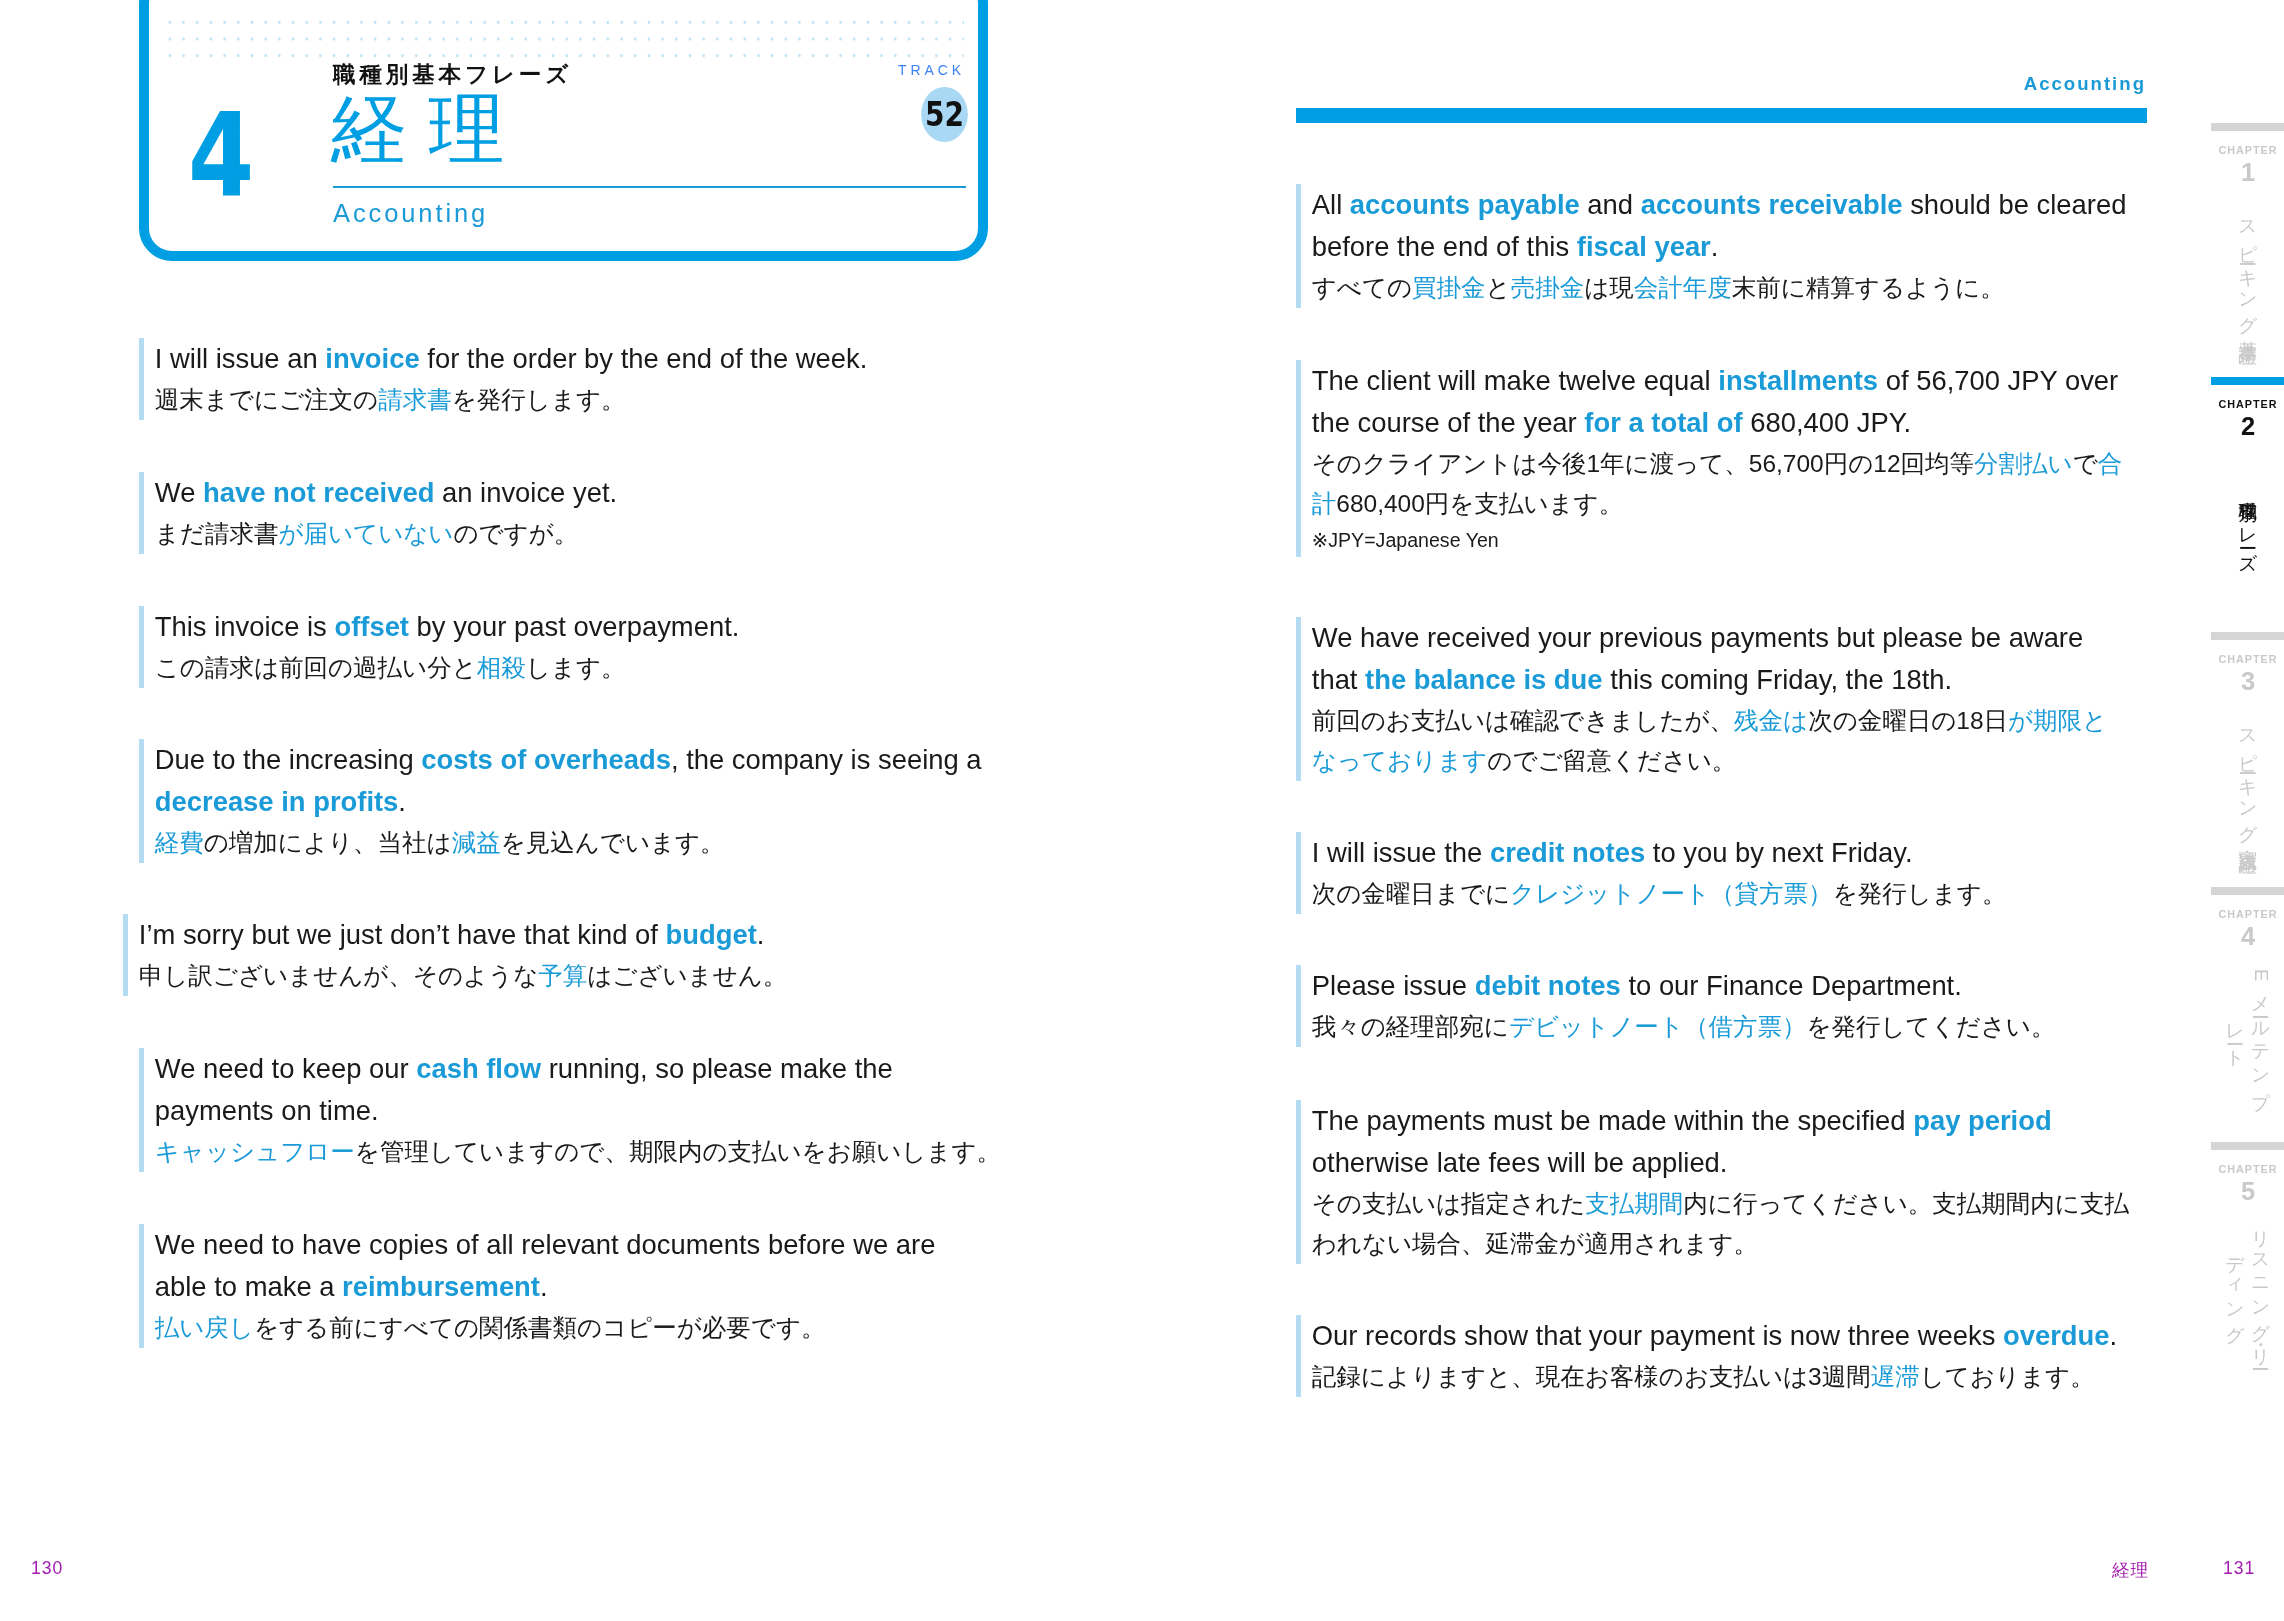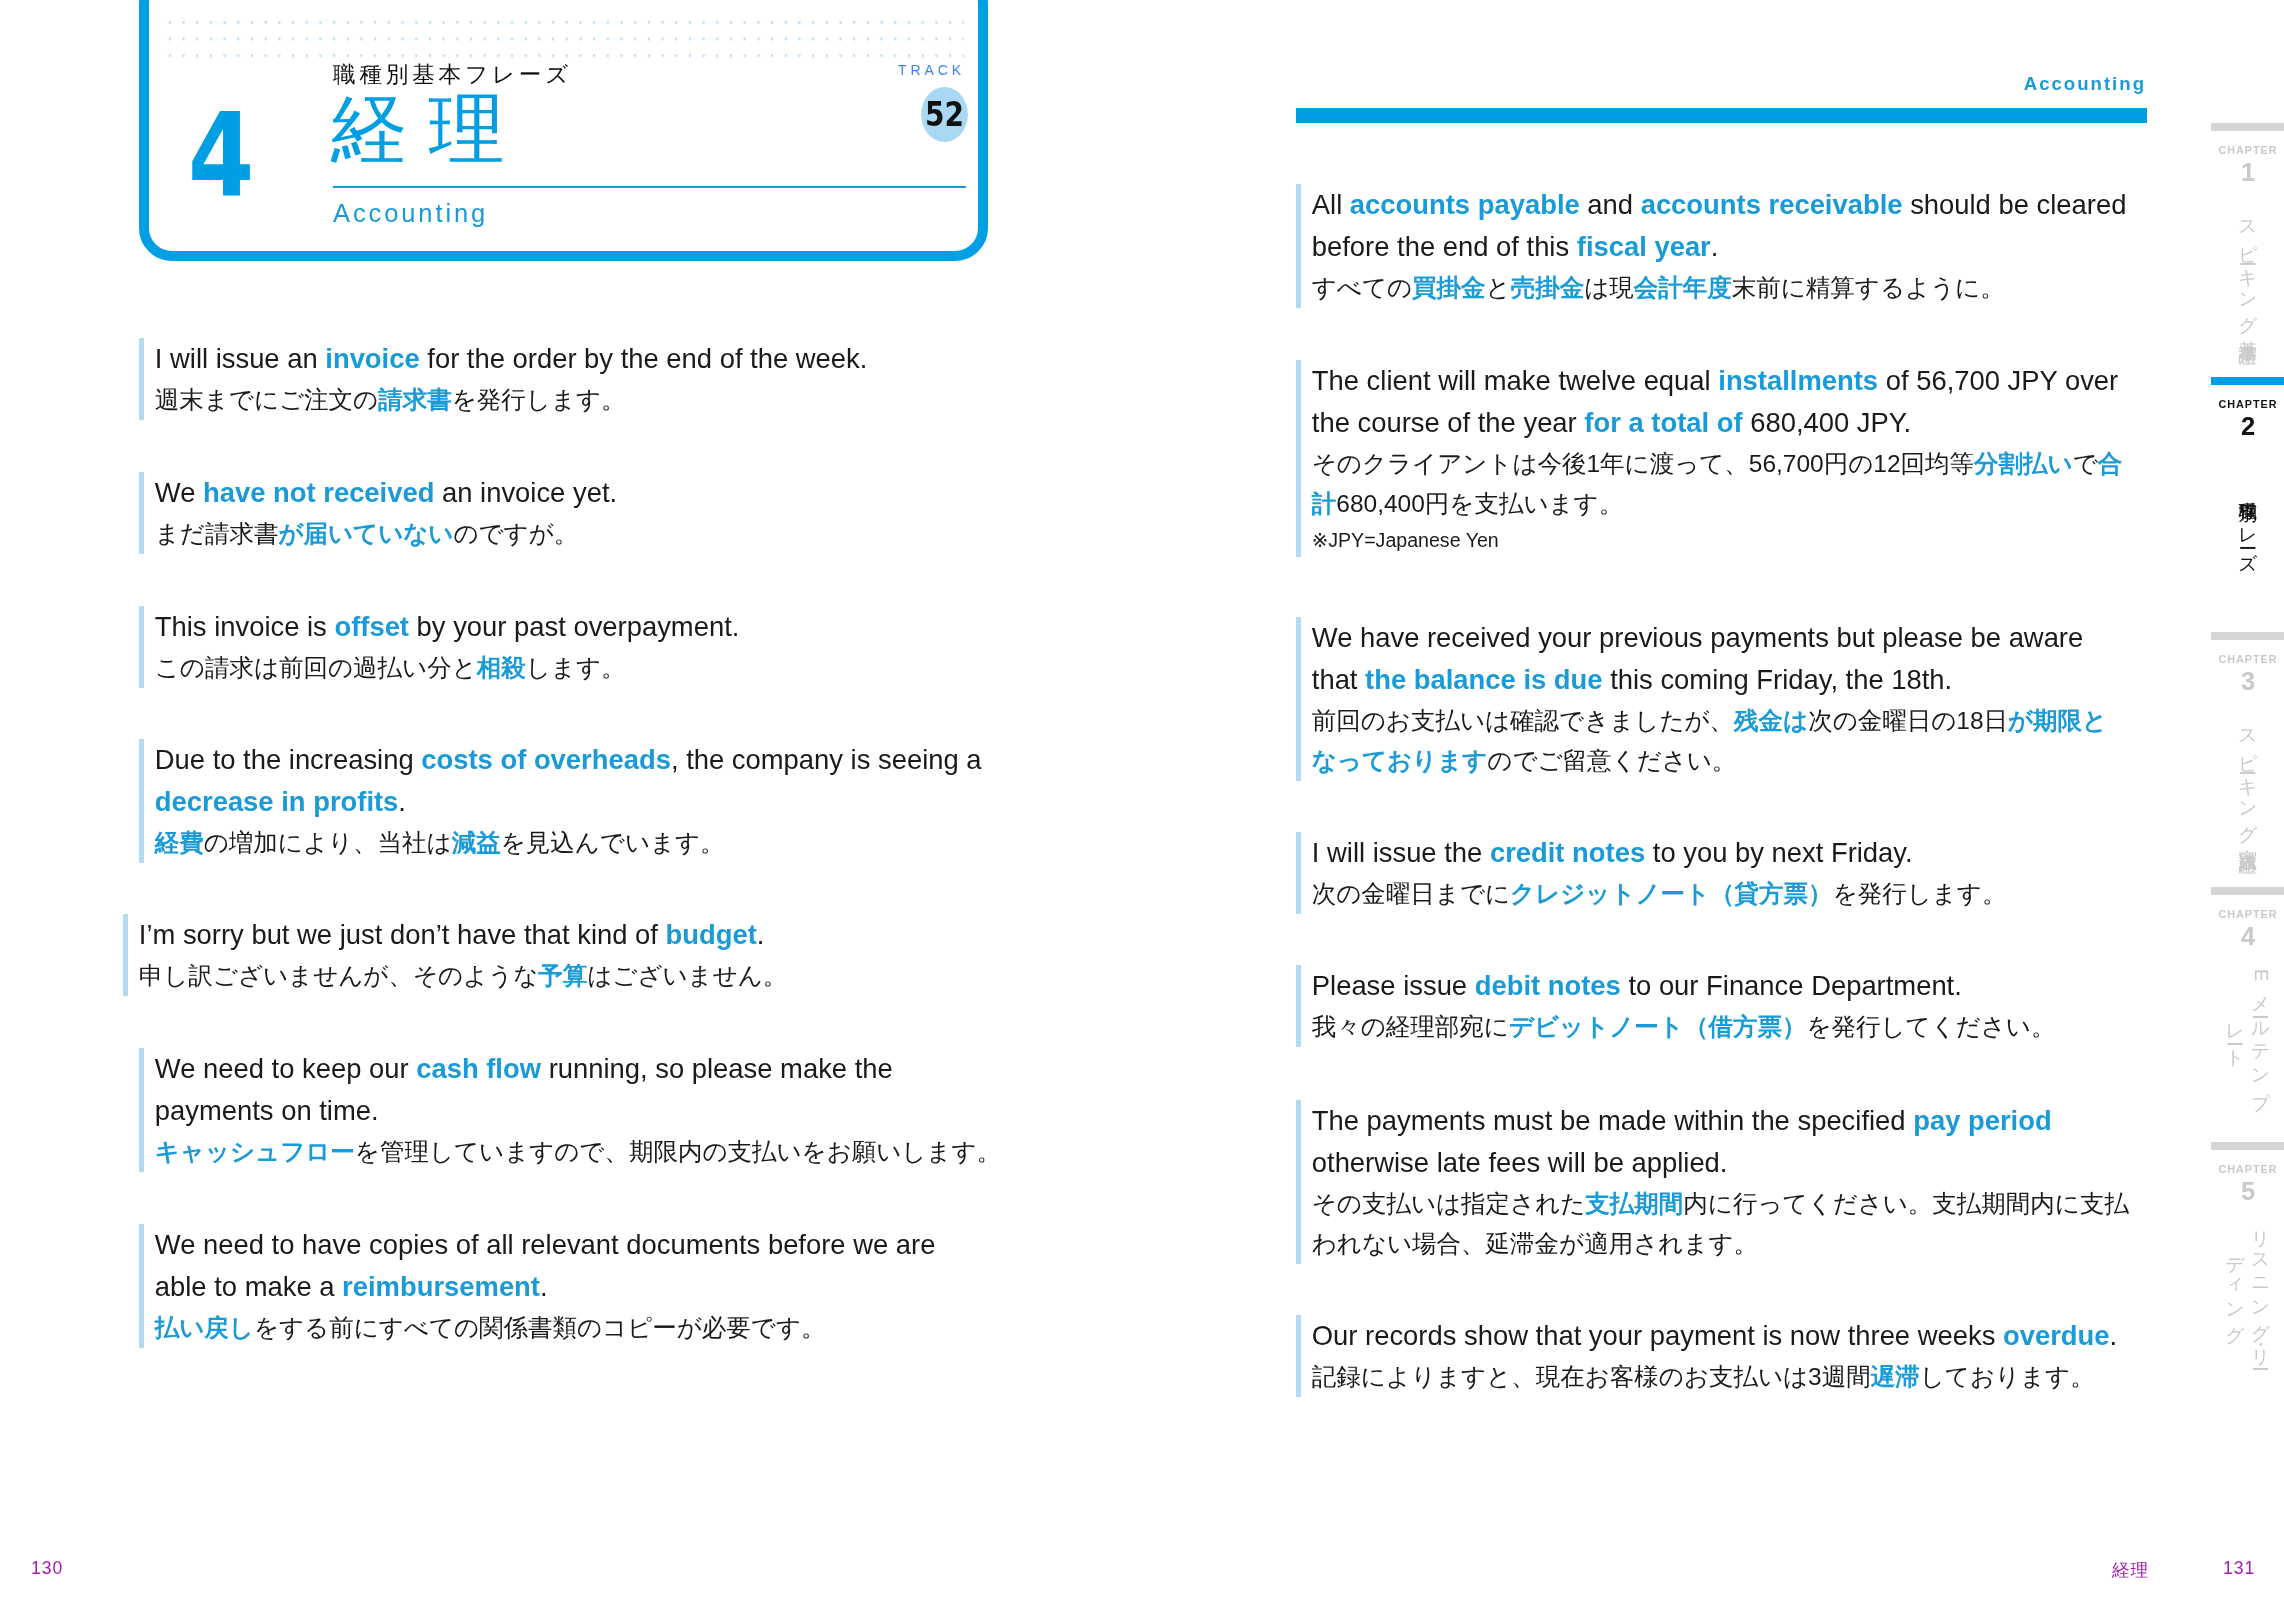--- a/index.html
+++ b/index.html
@@ -8,34 +8,34 @@
   .blue { color:#1a9bd7; font-weight:bold; }
 
   
   .card { position:absolute; left:139px; top:-29px; width:849px; height:290px;
           border:10.8px solid #009fe3; border-radius:33px; box-sizing:border-box; background:#fff; }
   .dots { position:absolute; left:13.7px; right:13.7px; top:33px; height:47px;
           background-image:radial-gradient(circle, #bfe3f6 1.3px, transparent 1.6px);
           background-size:13.7px 16.7px; }
   .chap-num { position:absolute; left:39px; top:116px; font-size:116px; font-weight:bold; color:#009fe3;
               font-family:"DejaVu Sans", sans-serif; line-height:1; transform:scaleX(0.82); transform-origin:left; }
-  .kicker { position:absolute; left:184px; top:78px; font-size:22.5px; font-weight:normal; letter-spacing:3.9px; color:#111; }
+  .kicker { position:absolute; left:184px; top:78px; font-size:22.5px; font-weight:bold; letter-spacing:3.9px; color:#111; }
   .title-jp { position:absolute; left:182px; top:110px; font-size:76px; color:#009fe3; letter-spacing:21.6px; line-height:1; }
   .title-rule { position:absolute; left:184px; right:11.8px; top:205px; height:2px; background:#1a9bd7; }
   .title-en { position:absolute; left:184px; top:218px; font-size:25.5px; color:#1a9bd7; letter-spacing:2.9px; }
   .track-lbl { position:absolute; right:13px; top:81px; font-size:14px; letter-spacing:3.9px; color:#3b82f6; }
   .track-circle { position:absolute; right:5.9px; top:106px; width:55px; height:55px; border-radius:50%;
                   background:#a8d8f3; text-align:center; line-height:55px; font-size:33px; font-weight:bold; color:#111;
                   font-family:"DejaVu Sans", sans-serif; transform:scaleX(0.85); }
   .block { position:absolute; border-left:5.9px solid #b3dcf3; padding-left:10.8px; }
   .en { font-size:27.4px; line-height:42px; color:#1a1a1a; white-space:nowrap; }
   .jp { font-size:24.5px; line-height:40px; color:#1a1a1a; white-space:nowrap; }
   .note { font-size:19.6px; line-height:33px; color:#1a1a1a; }
   .en .blue, .jp .blue { font-weight:bold; }
-  .jp .blue { font-weight:bold; color:#1a9bd7; }
+  .jp .blue { font-weight:normal; color:#1a9bd7; }
 
   
   .run-head { position:absolute; left:1960px; width:186px; top:73px; text-align:right; font-size:18.6px;
               color:#1a9bd7; letter-spacing:2px; font-weight:bold; }
   .run-bar { position:absolute; left:1296px; width:851px; top:108px; height:14.7px; background:#009fe3; }
 
   
   .tab { position:absolute; left:2211px; width:74px; text-align:center; color:#c9c9c9; }
   .tab .bar { height:7.8px; background:#d5d5d5; margin-bottom:13.7px; }
   .tab.active { color:#111; }

